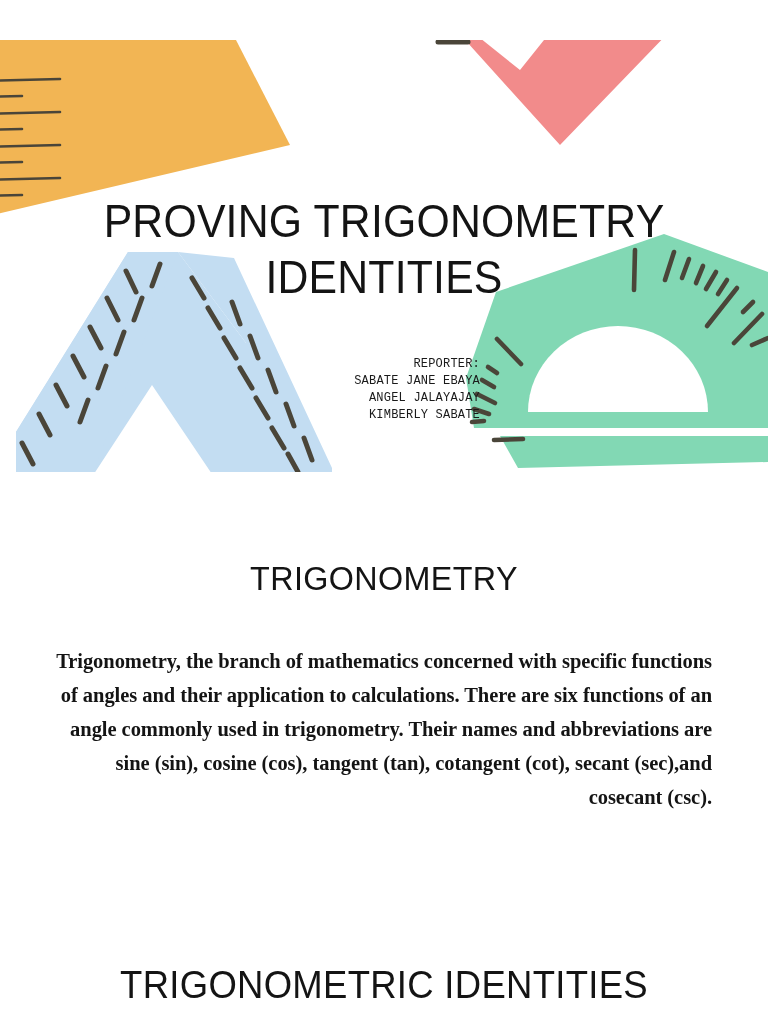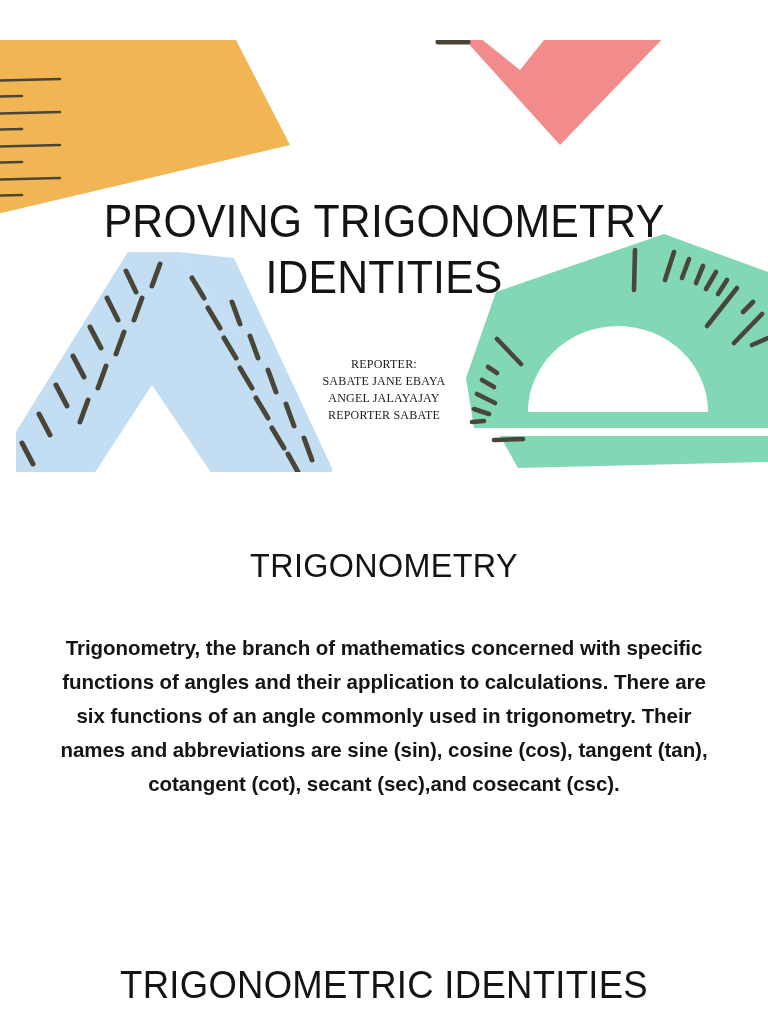--- a/index.html
+++ b/index.html
@@ -59,35 +59,35 @@
     transform: scaleX(0.93);
     transform-origin: 50% 0;
     z-index: 4;
   }
 
   .reporter-block {
     position: absolute;
     left: 288px;
     top: 316px;
     width: 192px;
-    text-align: center;
-    font-family: Liberation Serif, serif;
+    text-align: right;
+    font-family: Liberation Mono, monospace;
     font-size: 12px;
     line-height: 1.42;
     color: #1a1a1a;
     letter-spacing: 0.2px;
     z-index: 5;
   }
   .reporter-block div { white-space: nowrap; }
 
   
   .slide-body {
     position: absolute;
     left: 0;
-    top: 444px;
+    top: 457px;
     width: 676px;
     height: 432px;
     background: #ffffff;
   }
   .section-heading {
     position: absolute;
     left: 0;
     top: 34px;
     width: 768px;
     text-align: center;
@@ -96,22 +96,22 @@
     font-weight: 400;
     color: #141414;
     letter-spacing: 0.4px;
     transform: scaleX(0.95);
   }
   .body-copy {
     position: absolute;
     left: 56px;
     top: 126px;
     width: 656px;
-    text-align: center;
-    font-family: Liberation Sans, sans-serif;
+    text-align: right;
+    font-family: Liberation Serif, serif;
     font-size: 20.5px;
     font-weight: bold;
     line-height: 1.67;
     color: #141414;
     letter-spacing: -0.05px;
   }
 
   
   .slide-closing {
     position: absolute;
@@ -236,21 +236,21 @@
         </g>
       </svg>
     </div>
 
     <h1 class="title-text">PROVING TRIGONOMETRY IDENTITIES</h1>
 
     <div class="reporter-block">
       <div>REPORTER:</div>
       <div>SABATE JANE EBAYA</div>
       <div>ANGEL JALAYAJAY</div>
-      <div>REPORTER SABATE</div>
+      <div>KIMBERLY SABATE</div>
     </div>
   </section>
 
   <section class="slide-body">
     <h2 class="section-heading">TRIGONOMETRY</h2>
     <p class="body-copy">Trigonometry, the branch of mathematics concerned with specific functions of angles and their application to calculations. There are six functions of an angle commonly used in trigonometry. Their names and abbreviations are sine (sin), cosine (cos), tangent (tan), cotangent (cot), secant (sec),and cosecant (csc).</p>
   </section>
 
   <section class="slide-closing">
     <h2 class="closing-heading">TRIGONOMETRIC IDENTITIES</h2>

